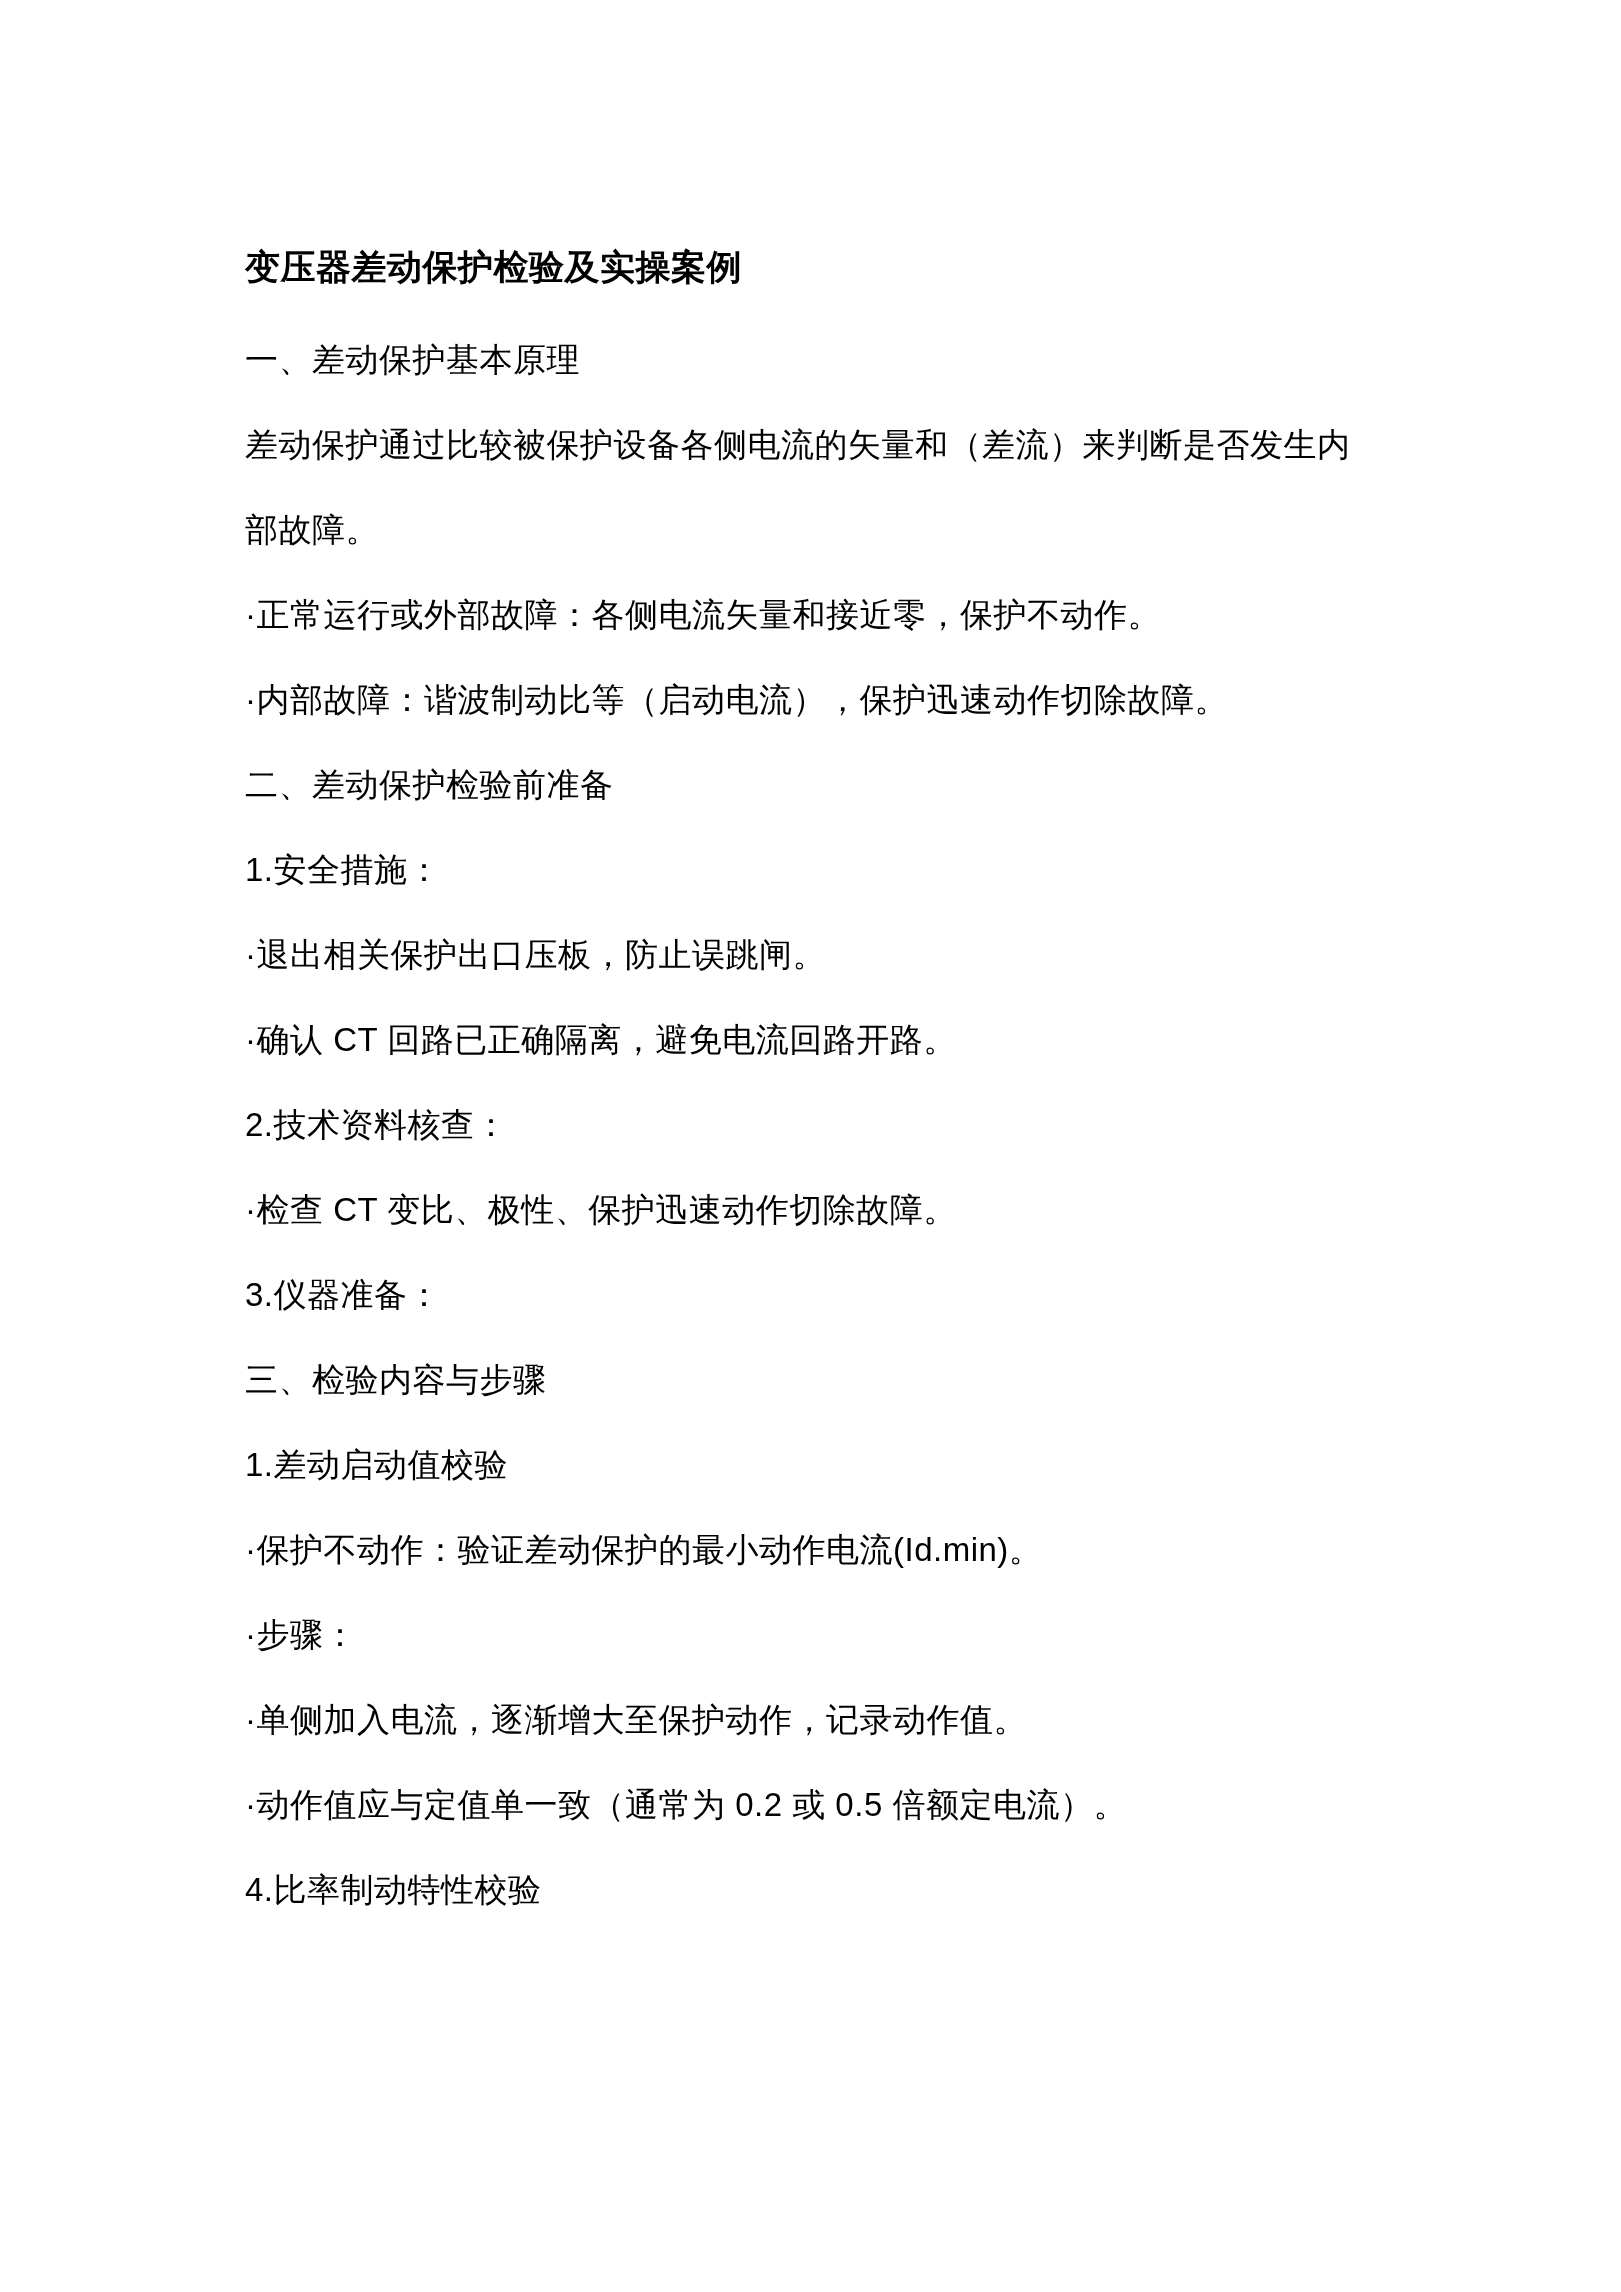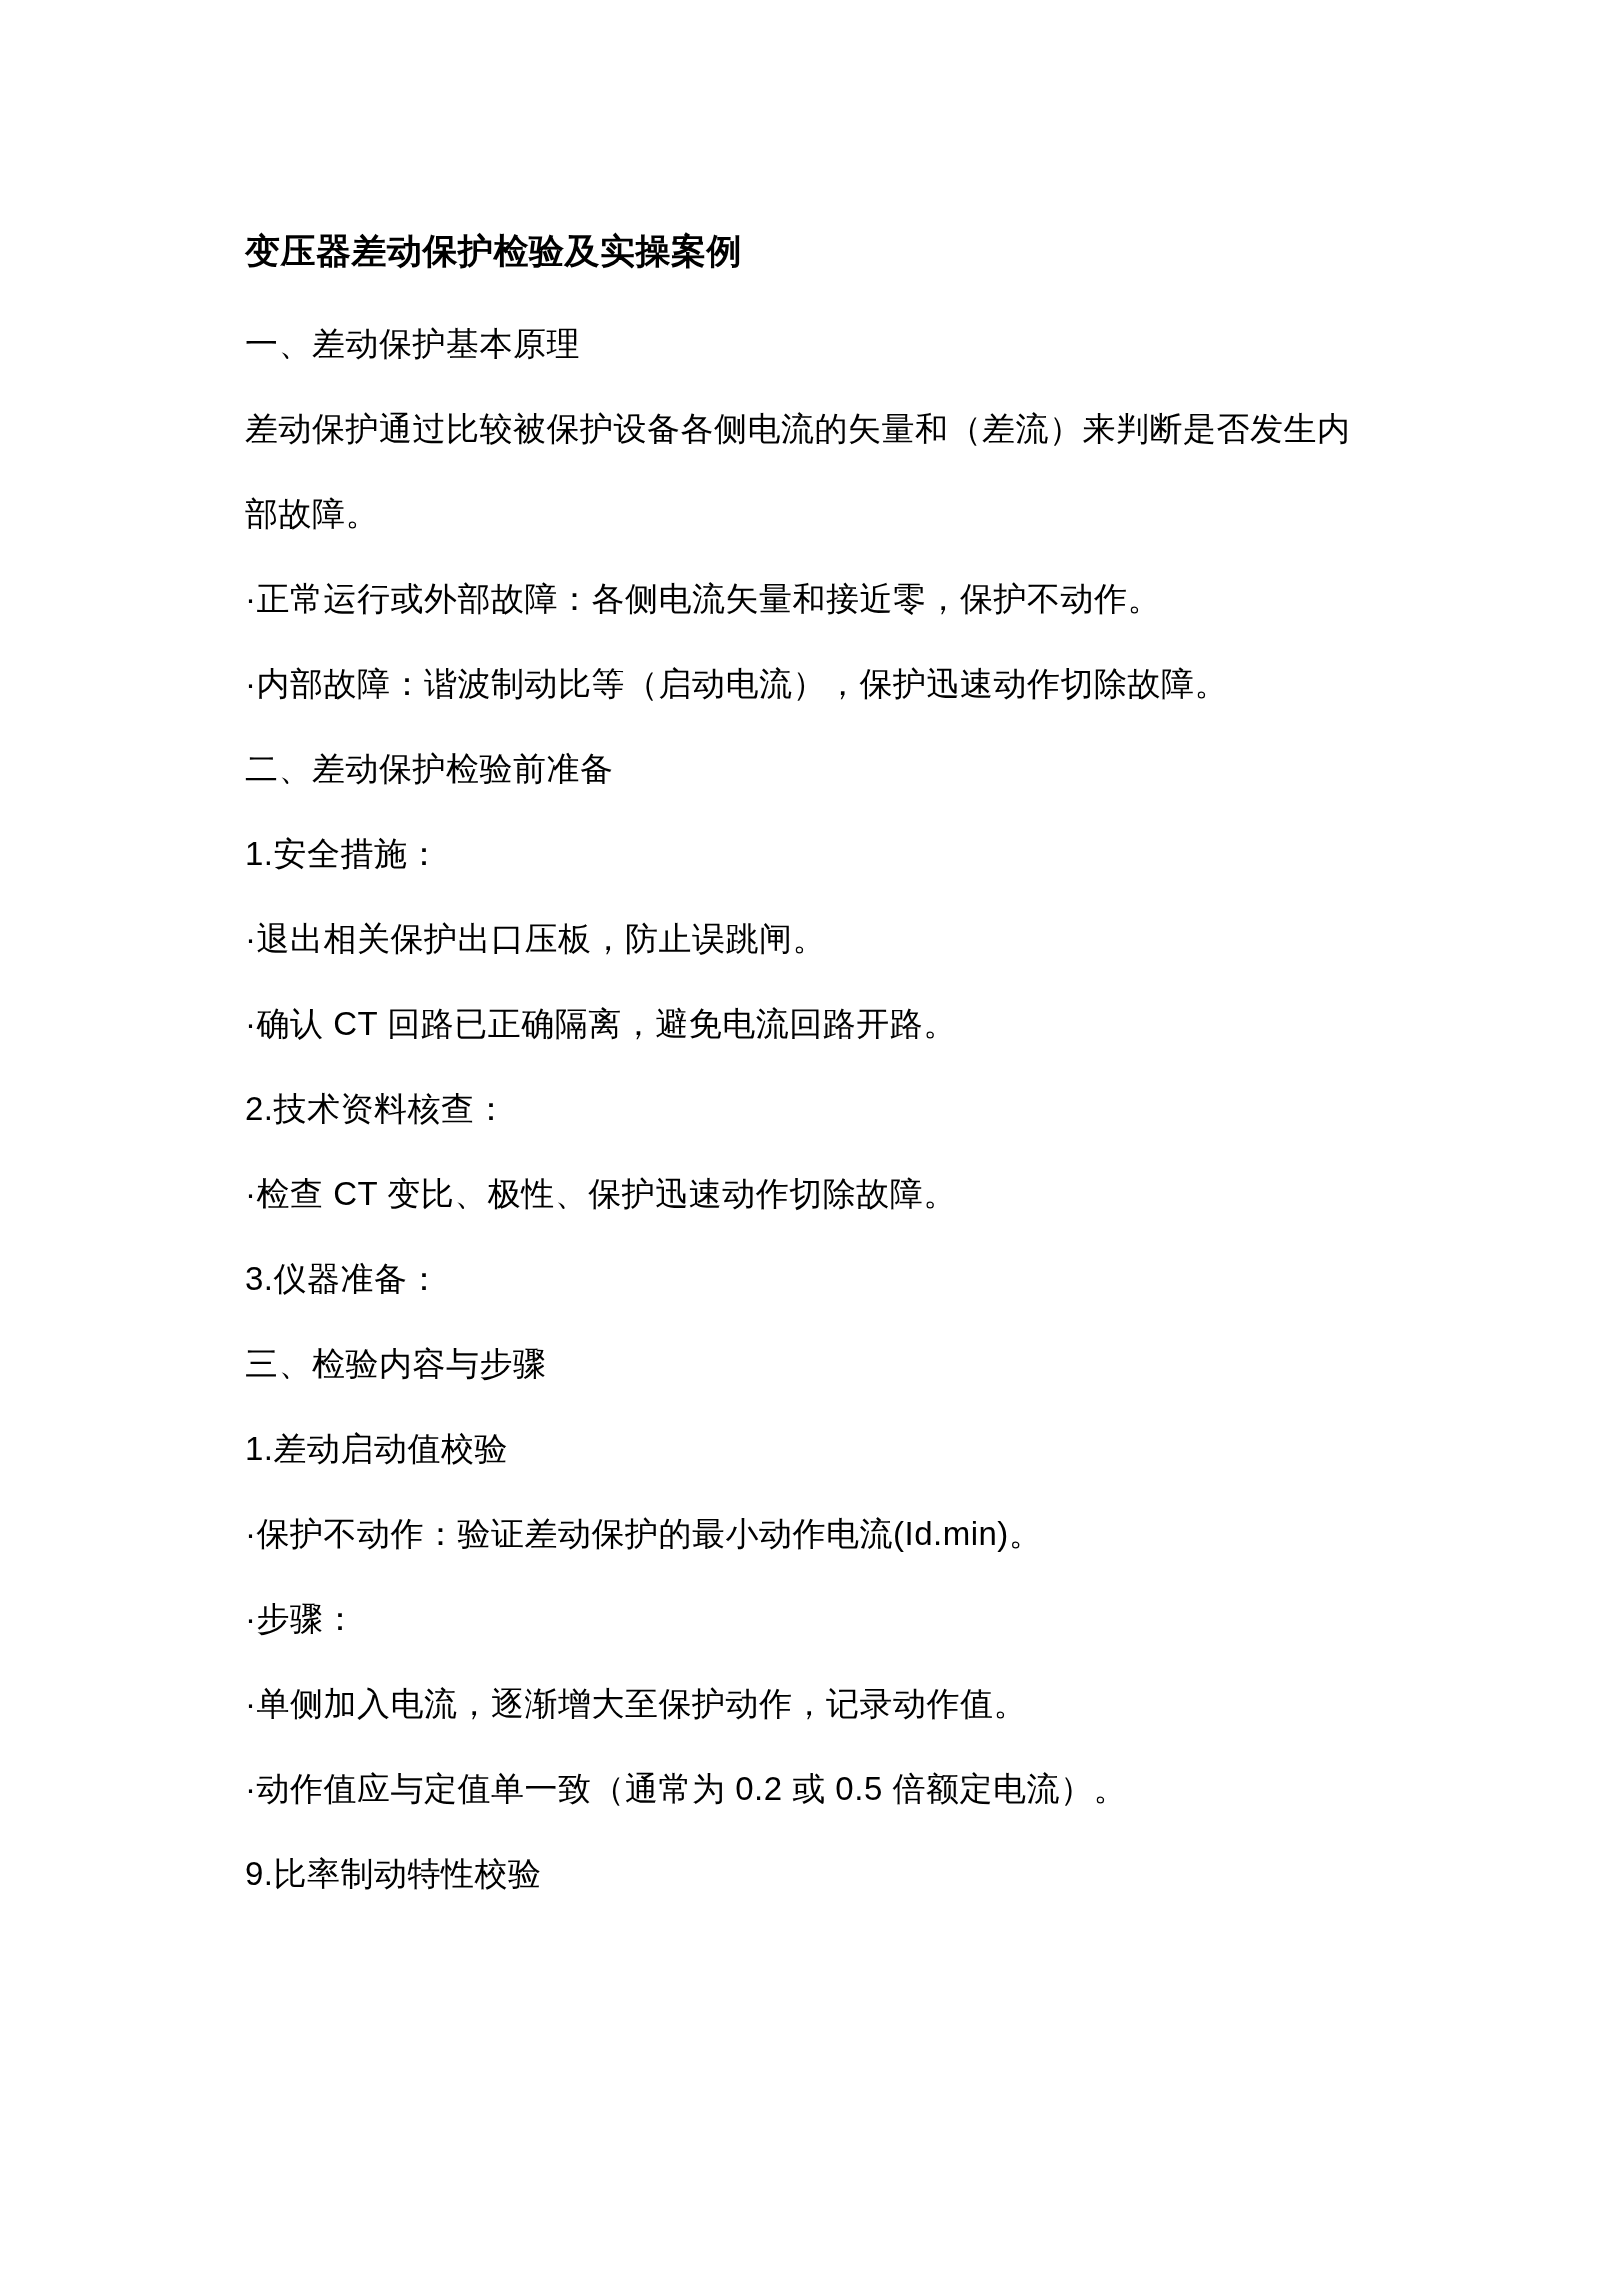--- a/index.html
+++ b/index.html
@@ -12,20 +12,21 @@
     width: 1621px;
     height: 2293px;
     background: #ffffff;
     overflow: hidden;
     font-family: "Liberation Sans", sans-serif;
     color: #000000;
     box-sizing: border-box;
   }
   .content {
     padding: 208px 147px 0 245px;
+    margin-top: 16px;
   }
   .doc-title {
     font-size: 35px;
     font-weight: 700;
     height: 85px;
     line-height: 85px;
     letter-spacing: 0.5px;
     white-space: nowrap;
     margin-bottom: 7.8px;
   }
@@ -56,17 +57,17 @@
         <div class="line">·确认 CT 回路已正确隔离，避免电流回路开路。</div>
         <div class="line">2.技术资料核查：</div>
         <div class="line">·检查 CT 变比、极性、保护迅速动作切除故障。</div>
         <div class="line">3.仪器准备：</div>
         <div class="line">三、检验内容与步骤</div>
         <div class="line">1.差动启动值校验</div>
         <div class="line">·保护不动作：验证差动保护的最小动作电流(Id.min)。</div>
         <div class="line">·步骤：</div>
         <div class="line">·单侧加入电流，逐渐增大至保护动作，记录动作值。</div>
         <div class="line">·动作值应与定值单一致（通常为 0.2 或 0.5 倍额定电流）。</div>
-        <div class="line">9.比率制动特性校验</div>
+        <div class="line">4.比率制动特性校验</div>
       </div>
   </div>
 </div>
 
 
 </body></html>

